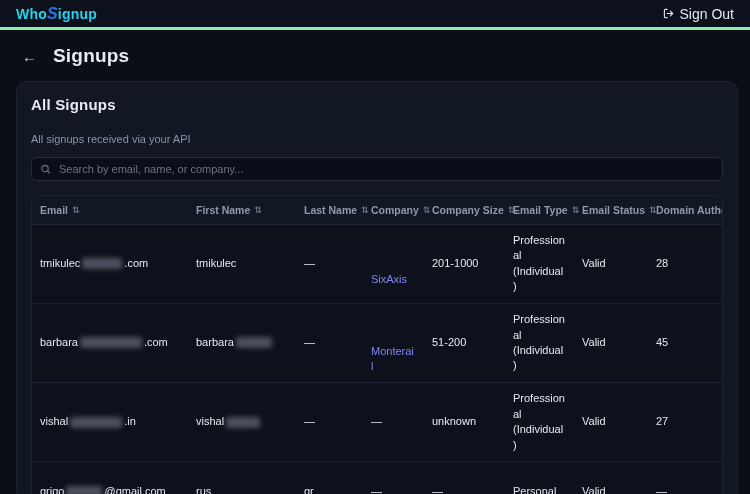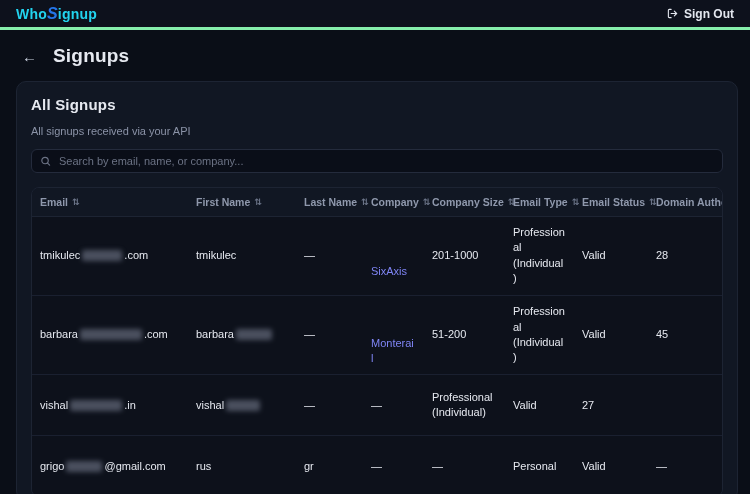--- a/index.html
+++ b/index.html
@@ -24,39 +24,39 @@
   
   .topnav{
     height:30px;background:var(--nav-bg);border-bottom:3px solid #86efac;
     display:flex;align-items:center;justify-content:space-between;padding:0 16px;
   }
   .logo{font-size:14px;font-weight:bold;letter-spacing:.2px;cursor:pointer;}
   .logo .who,.logo .ignup{color:var(--accent-cyan);}
   .logo .s{color:var(--logo-blue);font-size:16px;font-style:italic;}
   .signout{
     display:flex;align-items:center;gap:6px;background:none;border:none;
-    color:#e3e7ef;font-size:12px;font-weight:700;cursor:pointer;
+    color:#e3e7ef;font-size:14px;font-weight:400;cursor:pointer;
     font-family:inherit;
   }
   .signout svg{display:block;}
   
   .page-header{display:flex;align-items:center;gap:14px;padding:15px 16px 8px 20px;}
   .back-btn{
     background:none;border:none;color:#cbd2e0;font-size:15px;cursor:pointer;
     line-height:1;padding:2px;font-family:inherit;
   }
   .page-title{font-size:19px;font-weight:bold;letter-spacing:.2px;}
   
   .card{
     margin:6px 12px 0 16px;background:var(--card-bg);
     border:1px solid var(--border);border-radius:10px;
     padding:14px;height:420px;overflow:hidden;
   }
   .card-title{font-size:15px;font-weight:bold;letter-spacing:.2px;}
-  .card-subtitle{font-size:11px;color:var(--muted);margin-top:12px;}
+  .card-subtitle{font-size:11px;color:var(--muted);margin-top:20px;}
   
   .search-wrap{position:relative;margin-top:12px;border-radius:12px;}
   .search-wrap .s-icon{
     position:absolute;left:9px;top:50%;transform:translateY(-50%);
     color:#6b7284;display:flex;
   }
   .search-input{
     width:100%;height:24px;background:#0a0e18;border:1px solid #242b3c;
     border-radius:6px;color:var(--text);font-size:11px;padding:0 8px 0 27px;
     font-family:inherit;outline:none;
@@ -231,20 +231,23 @@
             <span>vishal</span>
             <span class="redact" style="width: 34px;"></span>
           </div>
           <div class="td">
             <span>—</span>
           </div>
           <div class="td">
             <span>—</span>
           </div>
           <div class="td">
+            <span>unknown</span>
+          </div>
+          <div class="td">
             <span>Professional (Individual)</span>
           </div>
           <div class="td">
             <span>Valid</span>
           </div>
           <div class="td">
             <span>27</span>
           </div>
         </div>
         <div class="tr">

